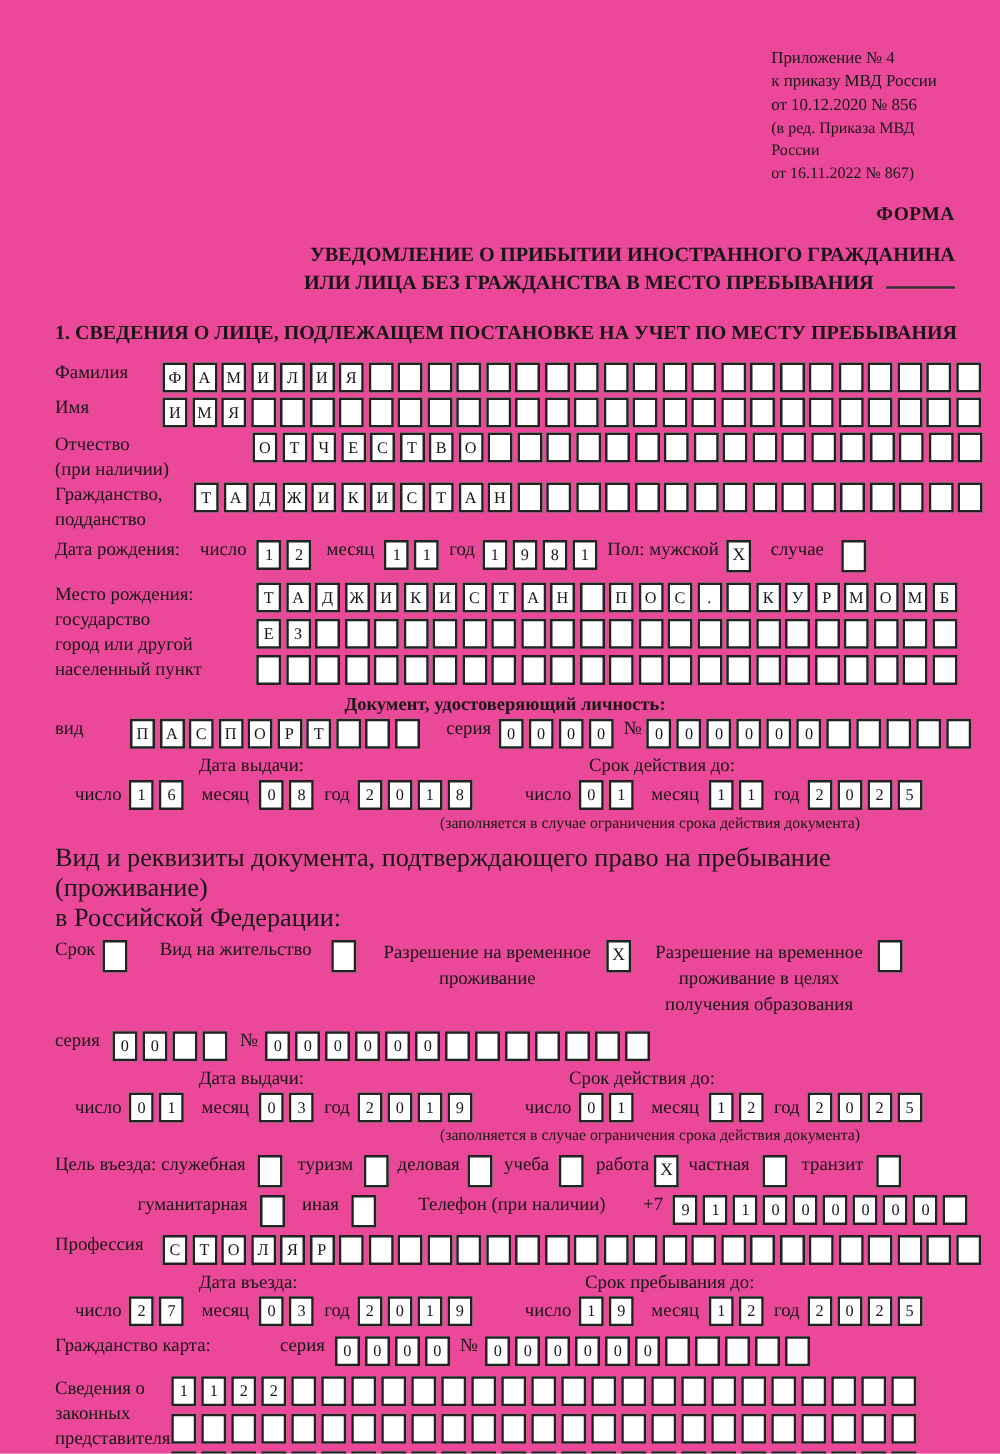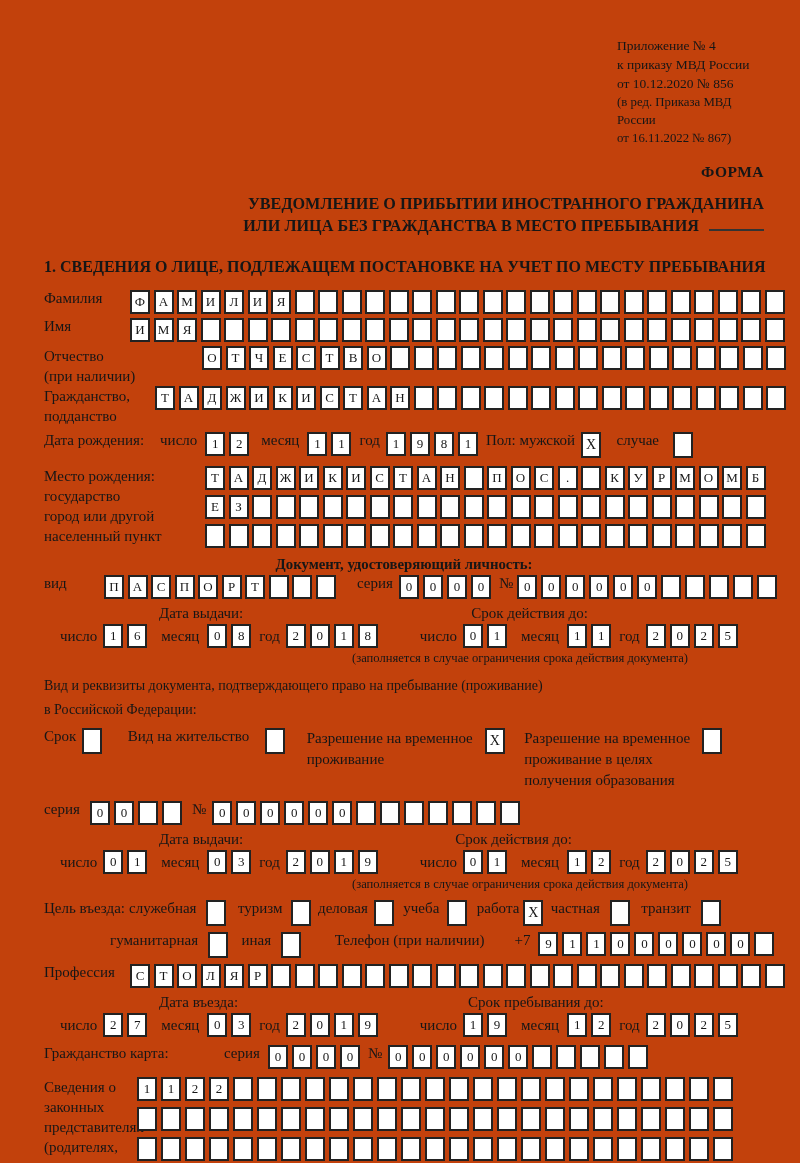--- a/index.html
+++ b/index.html
@@ -1,17 +1,17 @@
 <!DOCTYPE html>
 <html><head>
 <meta charset="utf-8">
 <style>
   html,body{margin:0;padding:0;background:#fff;}
   .page{
-    width:800px;height:1163px;background:#c2410c;overflow:hidden;
+    width:800px;height:1163px;background:#ec4899;overflow:hidden;
     font-family:"Liberation Serif","DejaVu Serif",serif;color:#161616;
     box-sizing:border-box;padding:36px 36px 0 44px;position:relative;
   }
   
   .annex{margin-left:573px;font-size:13.5px;line-height:19px;}
   .annex .small{font-size:12.8px;line-height:18px;}
   .forma{text-align:right;font-weight:bold;font-size:15.5px;margin-top:16px;letter-spacing:.5px;}
   .title{text-align:right;font-weight:bold;font-size:16.2px;line-height:22px;margin-top:12px;}
   .blank{display:inline-block;width:55px;border-bottom:2px solid #333;height:14px;margin-left:10px;}
   .sec1{text-align:center;font-weight:bold;font-size:16px;margin-top:21px;white-space:nowrap;}
@@ -39,25 +39,25 @@
   .w60{width:60px}.w86{width:86px}.w111{width:111px}.w150{width:150px}.w158{width:158px}.w161{width:161px}.w93{width:93px}
   
   .center-b{text-align:center;font-weight:bold;font-size:14.8px;margin-top:8px;}
   .hdr-row{display:flex;font-size:15px;margin-top:6px;}
   .hdr-issue{margin-left:115px;}
   .hdr-valid{margin-left:228px;}
   .hdr-valid2{margin-left:212px;}
   .hdr-entry{margin-left:115px;}
   .hdr-stay{margin-left:230px;}
   .note{font-size:12.6px;margin-top:3px;margin-left:308px;}
-  .resdoc{font-size:14px;line-height:24px;margin-top:8px;}
+  .resdoc{font-size:21px;line-height:24px;margin-top:8px;}
   
   .permits{display:flex;align-items:flex-start;margin-top:6px;font-size:15px;}
   .p-item{display:flex;align-items:flex-start;flex:none;}
-  .p-lines{line-height:21px;}
+  .p-lines{text-align:center;line-height:21px;}
   .gap38{width:38px;flex:none;}
   .dg{display:flex;align-items:center;flex:none;}
   .purpose2{margin-left:66px;}
 </style>
 </head>
 <body>
 
 <div class="page">
 
   <div class="annex">

